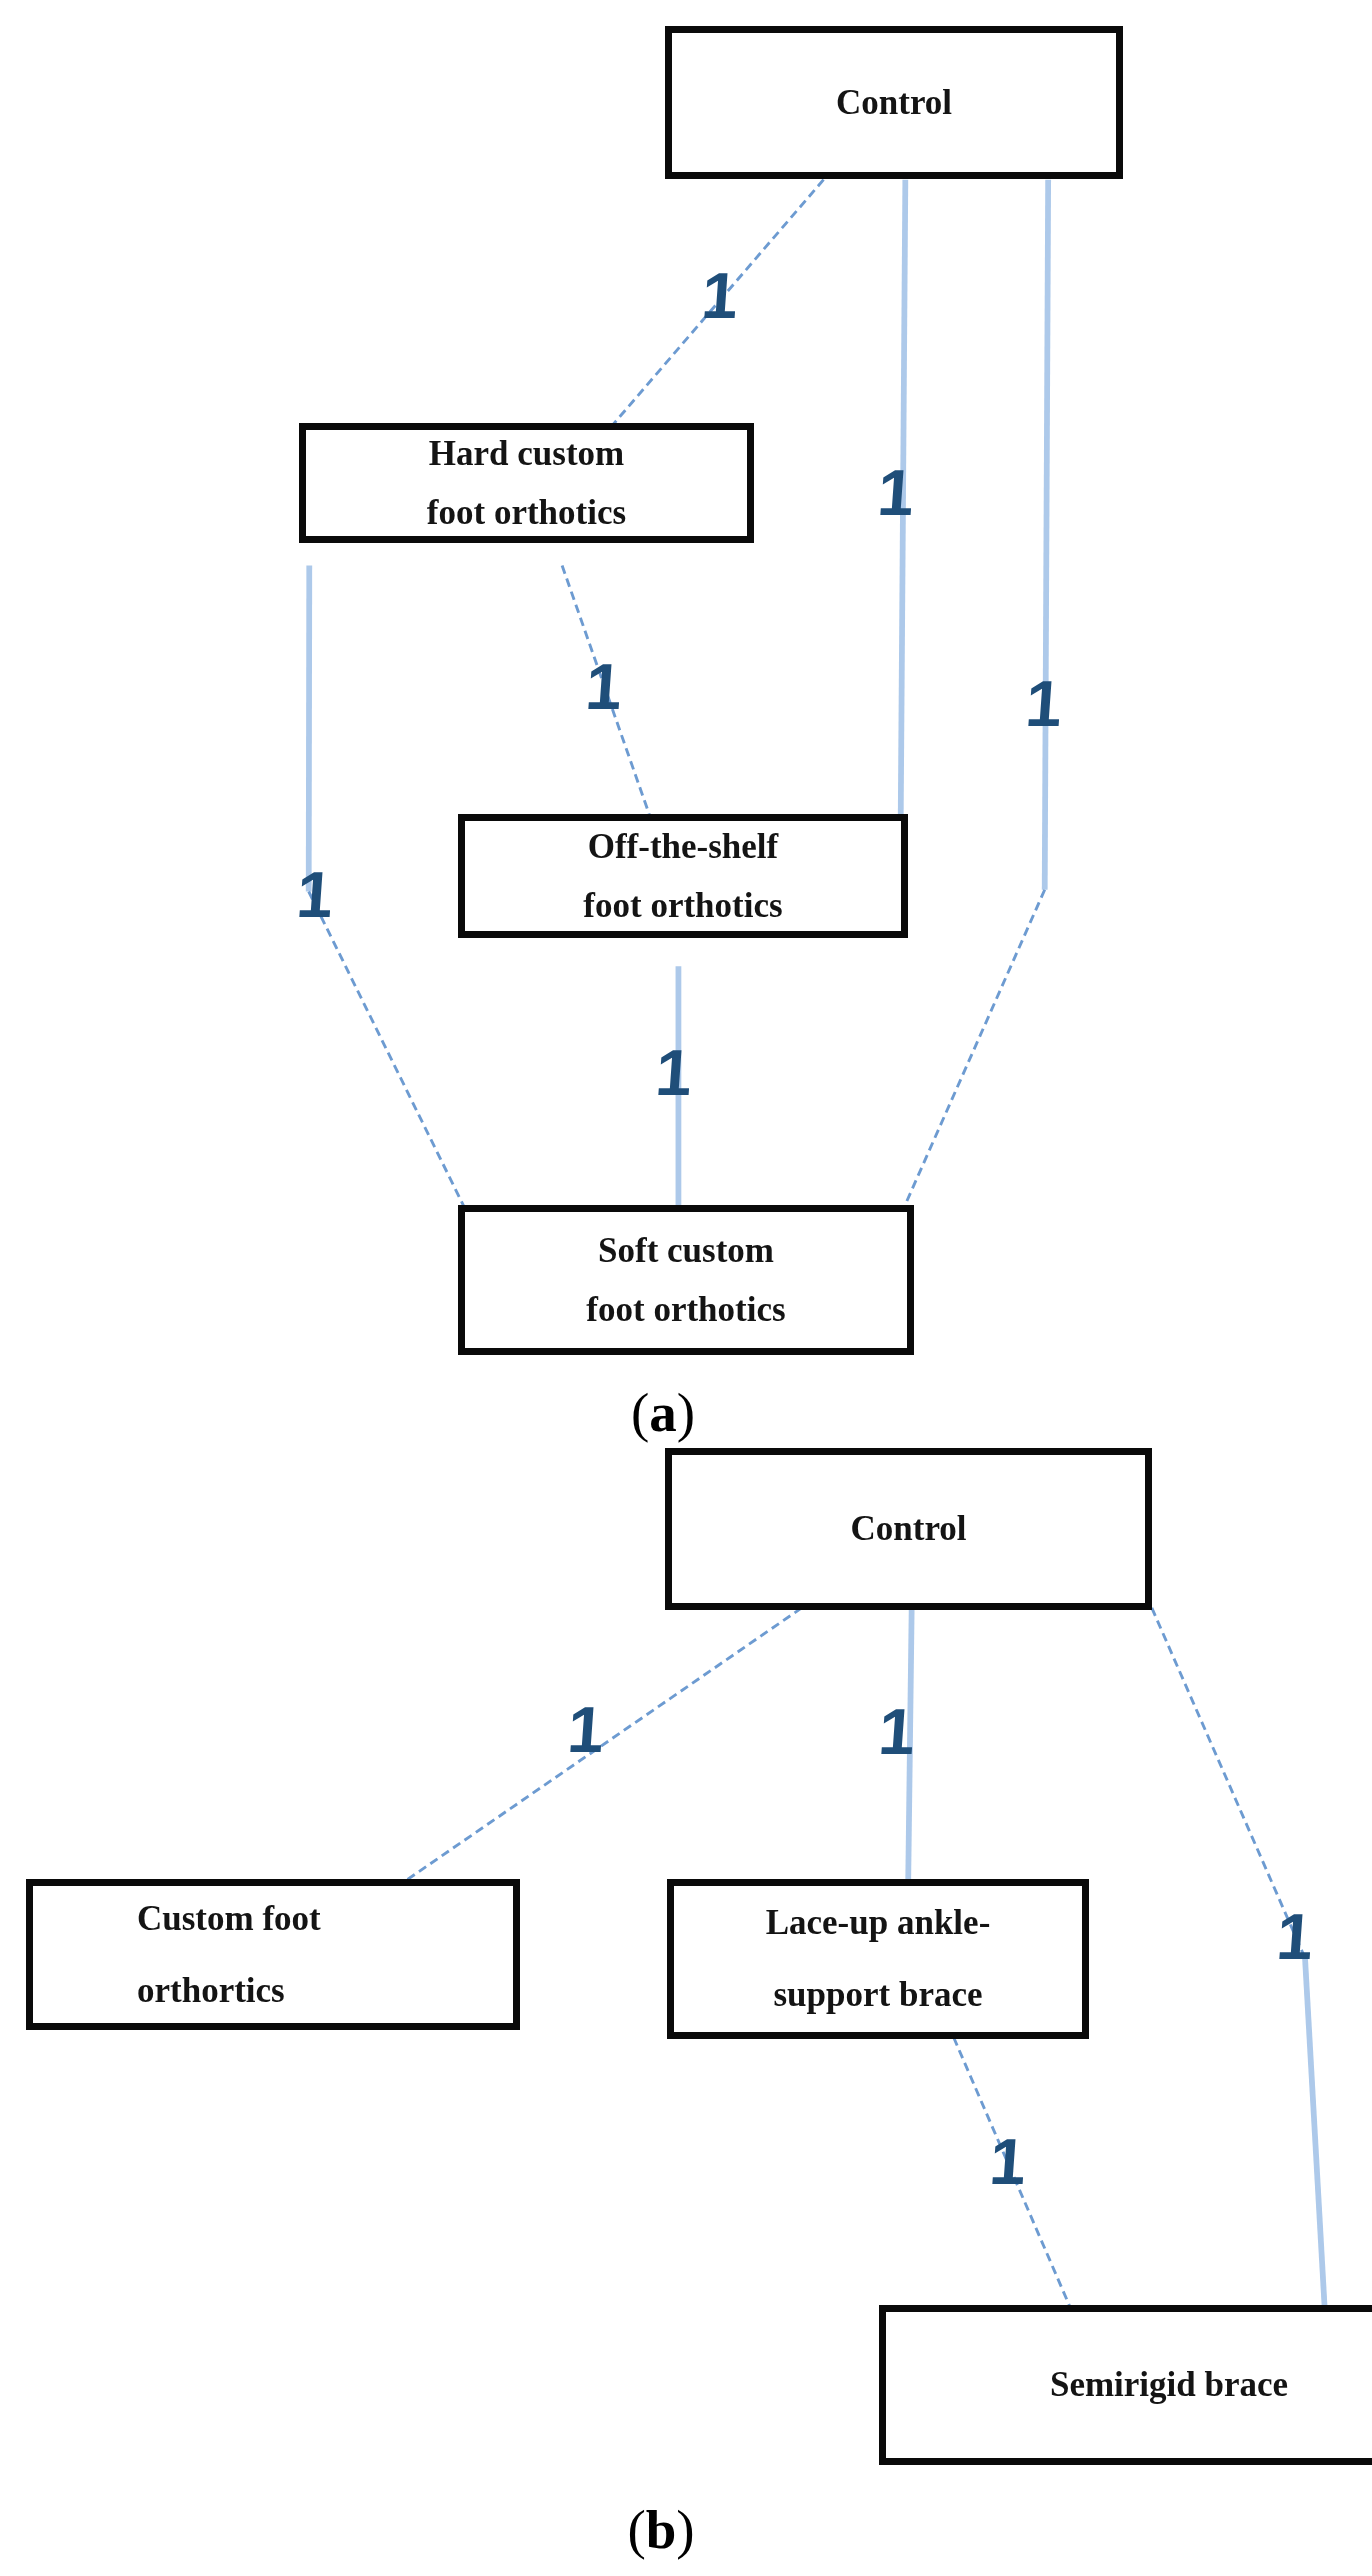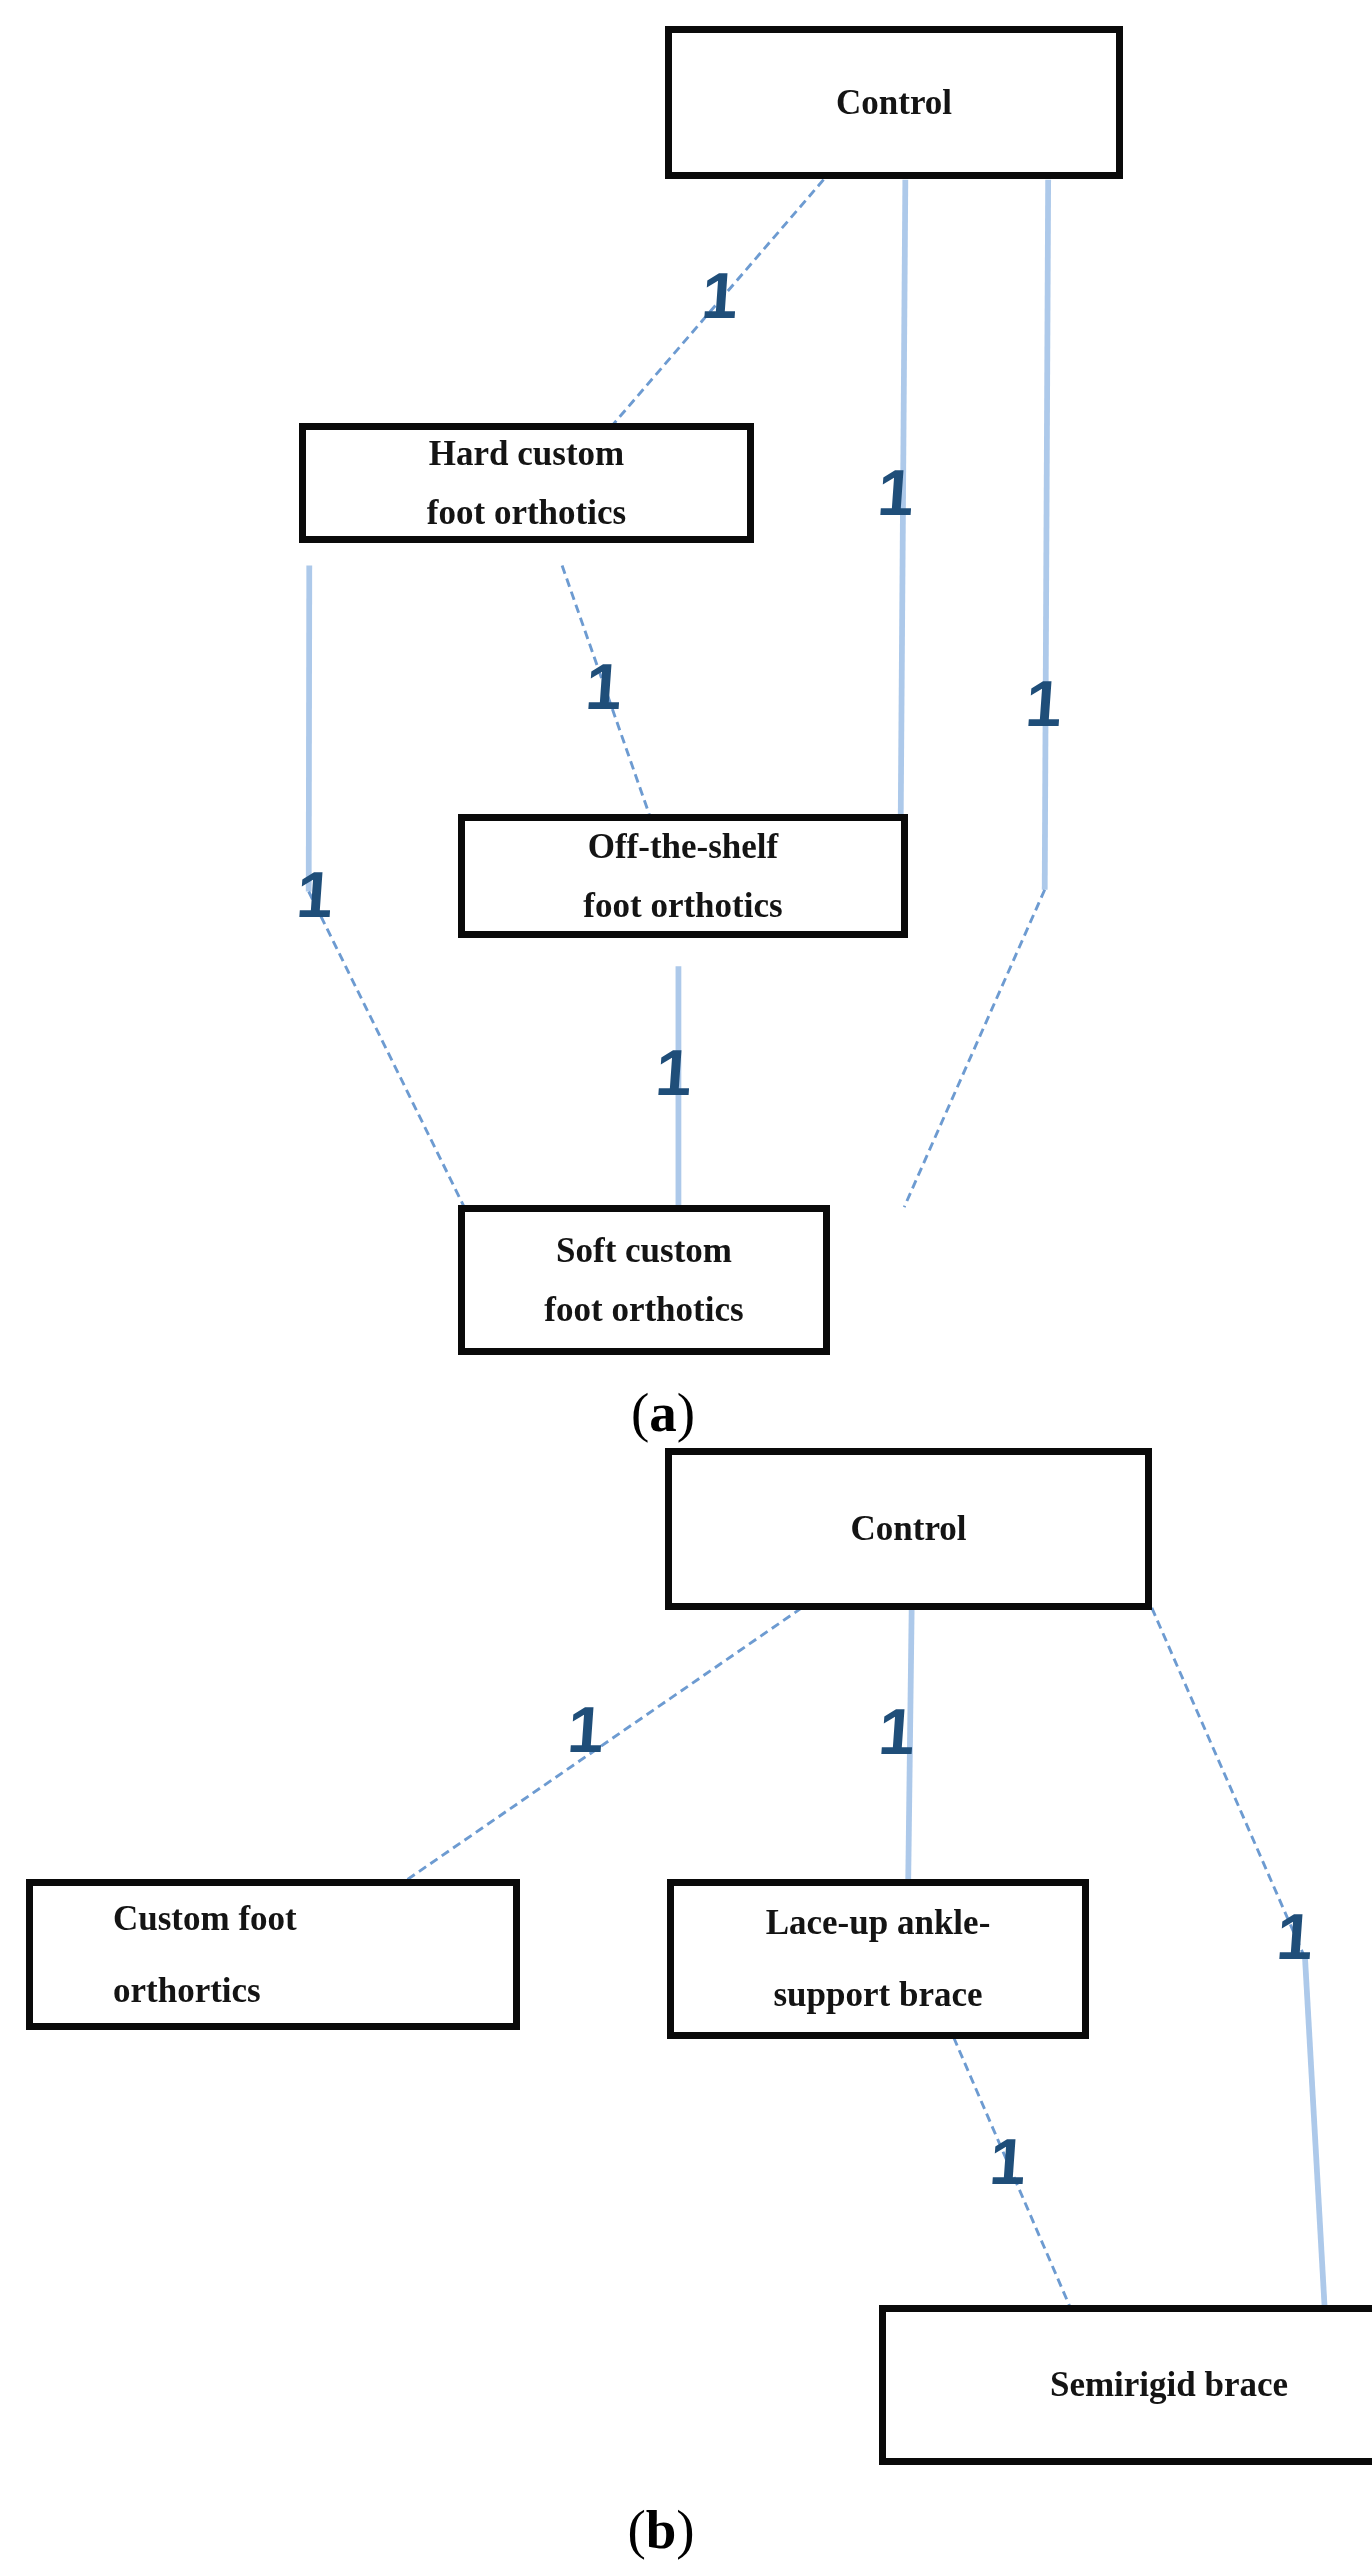--- a/index.html
+++ b/index.html
@@ -25,21 +25,21 @@
   .node{
     position:absolute;box-sizing:border-box;
     border:7px solid var(--node-border);
     background:#fff;
     display:flex;flex-direction:column;justify-content:center;align-items:center;
     text-align:center;
     font-weight:bold;font-size:35px;color:var(--node-text);
   }
   .panel-a{line-height:1.7;}
   .panel-b{line-height:2.05;}
-  .node.align-left{align-items:flex-start;text-align:left;padding-left:80px;}
+  .node.align-left{align-items:flex-start;text-align:left;padding-left:104px;}
   .node-line{white-space:nowrap;}
   .edge-label{
     position:absolute;transform:translate(-50%,-50%) skewX(-4deg);
     font-family:"Liberation Sans",sans-serif;
     font-weight:bold;font-size:65px;color:var(--edge-label-color);
     line-height:1;
   }
   .caption{
     position:absolute;transform:translate(-50%,-50%);
     font-size:55px;color:var(--caption-color);line-height:1;white-space:nowrap;
@@ -76,21 +76,21 @@
         <div class="node-line">Control</div>
       </div>
       <div class="node panel-a" style="left: 299px; top: 423px; width: 455px; height: 120px;">
         <div class="node-line">Hard custom</div>
         <div class="node-line">foot orthotics</div>
       </div>
       <div class="node panel-a" style="left: 458px; top: 814px; width: 450px; height: 124px;">
         <div class="node-line">Off-the-shelf</div>
         <div class="node-line">foot orthotics</div>
       </div>
-      <div class="node panel-a" style="left: 458px; top: 1205px; width: 372px; height: 150px;">
+      <div class="node panel-a" style="left: 458px; top: 1205px; width: 456px; height: 150px;">
         <div class="node-line">Soft custom</div>
         <div class="node-line">foot orthotics</div>
       </div>
       <div class="caption" style="left: 663px; top: 1412px;"><span class="paren">(</span><span class="letter">a</span><span class="paren">)</span></div>
       <div class="edge-label" style="left: 586px; top: 1729px;">1</div>
       <div class="edge-label" style="left: 897px; top: 1731px;">1</div>
       <div class="edge-label" style="left: 1295px; top: 1936px;">1</div>
       <div class="edge-label" style="left: 1008px; top: 2161px;">1</div>
       <div class="node panel-b" style="left: 665px; top: 1448px; width: 487px; height: 162px;">
         <div class="node-line">Control</div>

